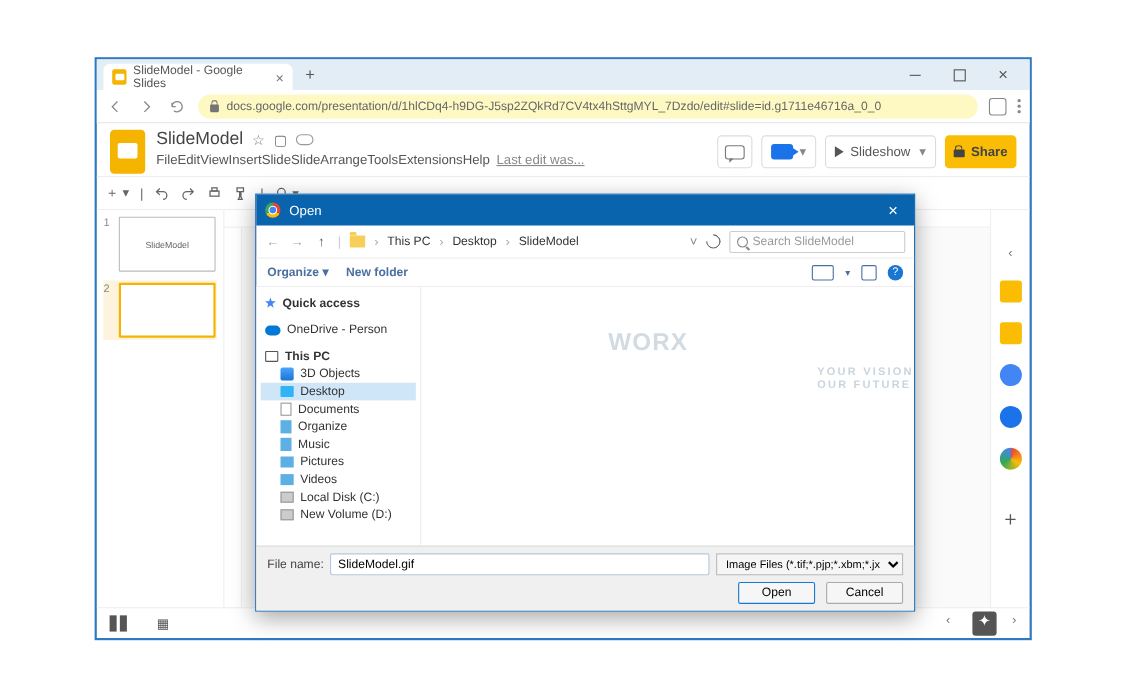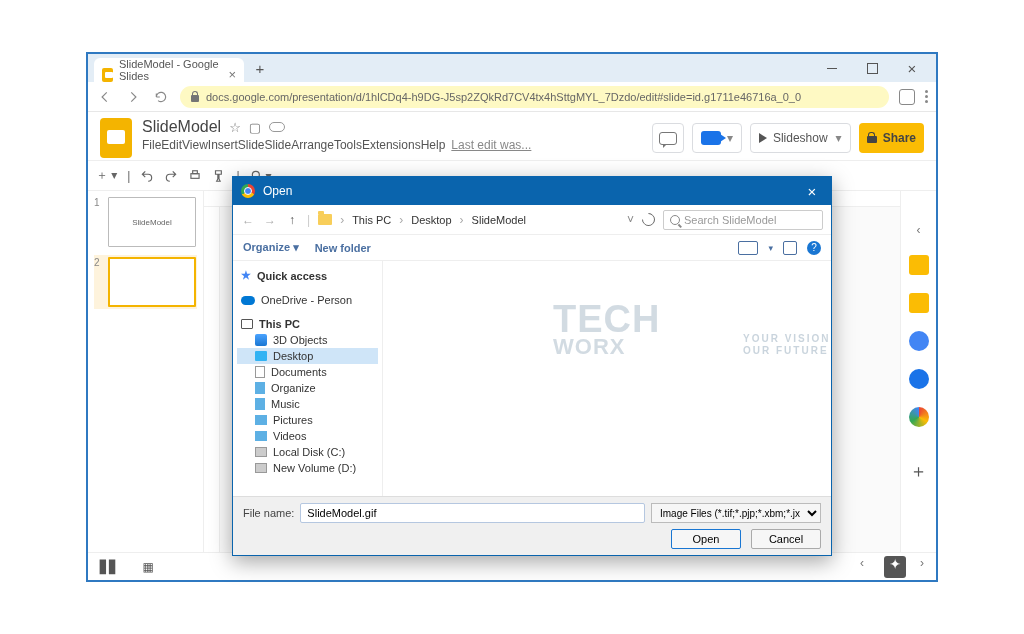--- a/index.html
+++ b/index.html
@@ -2,21 +2,21 @@
 <html><head>
 <meta charset="utf-8">
 <style>
 * { box-sizing: border-box; margin: 0; padding: 0; font-family: "Segoe UI", Arial, sans-serif; }
 body { background: #fff; width: 1024px; height: 634px; position: relative; overflow: hidden; }
 
 .frame { position: absolute; left: 86px; top: 52px; width: 852px; height: 530px; border: 2px solid #2f79c1; background: #fff; display: flex; flex-direction: column; font-size: 12px; color: #333; }
 
 
 .title-bar { height: 28px; background: #e3edf6; display: flex; align-items: flex-end; padding-left: 6px; }
-.tab { height: 24px; width: 150px; background: #fff; border-radius: 6px 6px 0 0; display: flex; align-items: flex-end; padding: 0 8px; gap: 6px; font-size: 11px; color: #555; margin-bottom: 0; }
+.tab { height: 24px; width: 172px; background: #fff; border-radius: 6px 6px 0 0; display: flex; align-items: center; padding: 0 8px; gap: 6px; font-size: 11px; color: #555; margin-bottom: 0; }
 .favicon-slides { width: 14px; height: 14px; background: #f4b400; border-radius: 2px; position: relative; }
 .favicon-slides::after { content: ""; position: absolute; left: 3px; top: 4px; width: 8px; height: 6px; background: #fff; border-radius: 1px; }
 .tab-close { margin-left: auto; color: #777; font-size: 13px; }
 .tab-add { width: 24px; text-align: center; color: #555; font-size: 15px; align-self: center; margin-left: 4px; }
 .win-controls { margin-left: auto; display: flex; align-items: center; padding-right: 4px; }
 .win-btn { width: 40px; height: 28px; display: flex; align-items: center; justify-content: center; color: #555; font-size: 11px; }
 .win-btn.min::after { content: ""; width: 10px; height: 1px; background: #555; display: block; }
 .win-btn.max::after { content: ""; width: 9px; height: 9px; border: 1px solid #555; display: block; }
 .win-btn.close { color: #555; font-size: 15px; }
 
@@ -390,21 +390,20 @@
           <span class="fo-disk"></span>
           <span>Local Disk (C:)</span>
         </div>
       <div class="tree-item tree-indent">
           <span class="fo-disk"></span>
           <span>New Volume (D:)</span>
         </div>
     </div>
     <div class="dlg-files">
       <div class="watermark">
-        <span>TECH</span>
         <small>WORX</small>
       </div>
       <div class="wm-tag">
         <div>YOUR VISION</div>
         <div>OUR FUTURE</div>
       </div>
     </div>
   </div>
   <div class="dlg-footer">
     <div class="ff-row">

